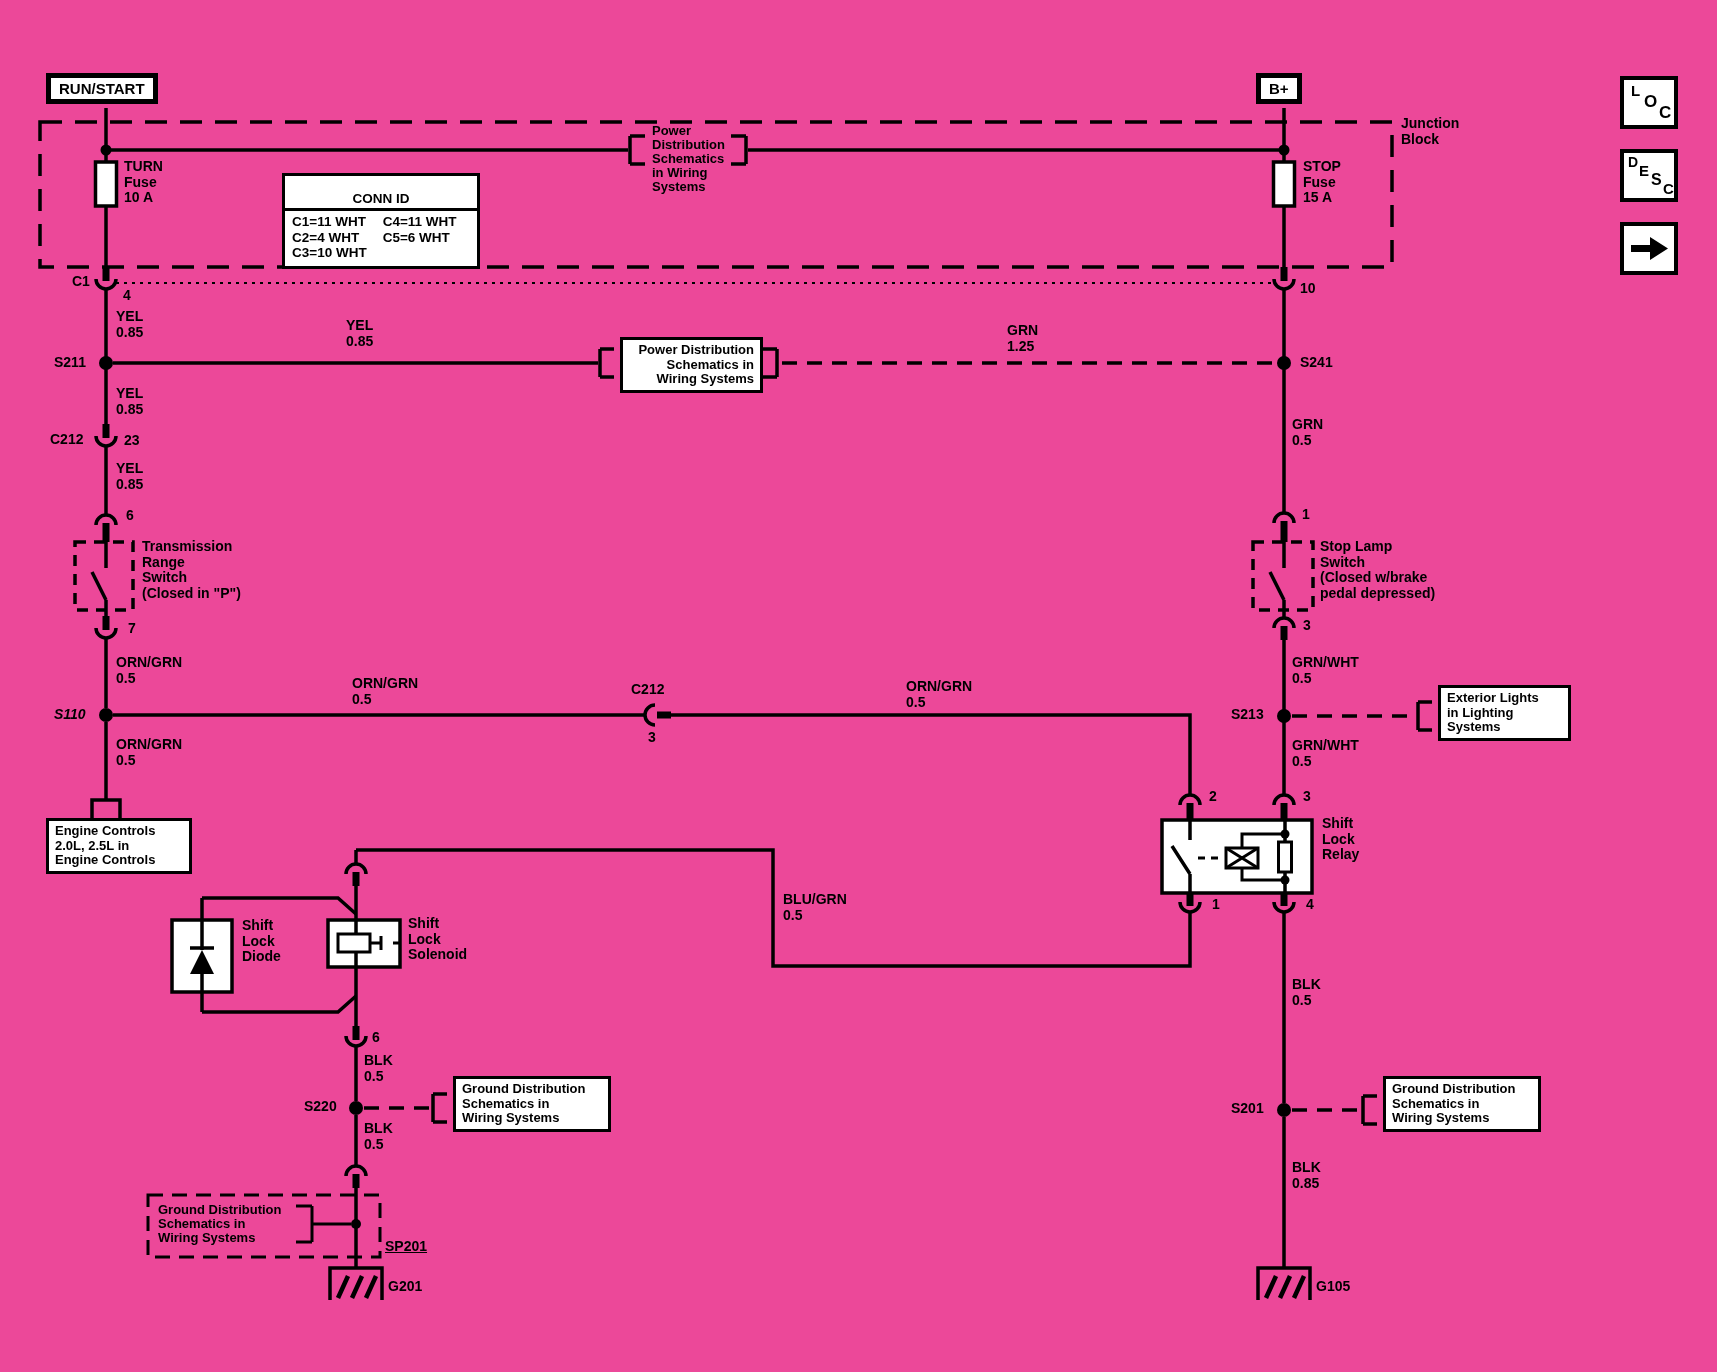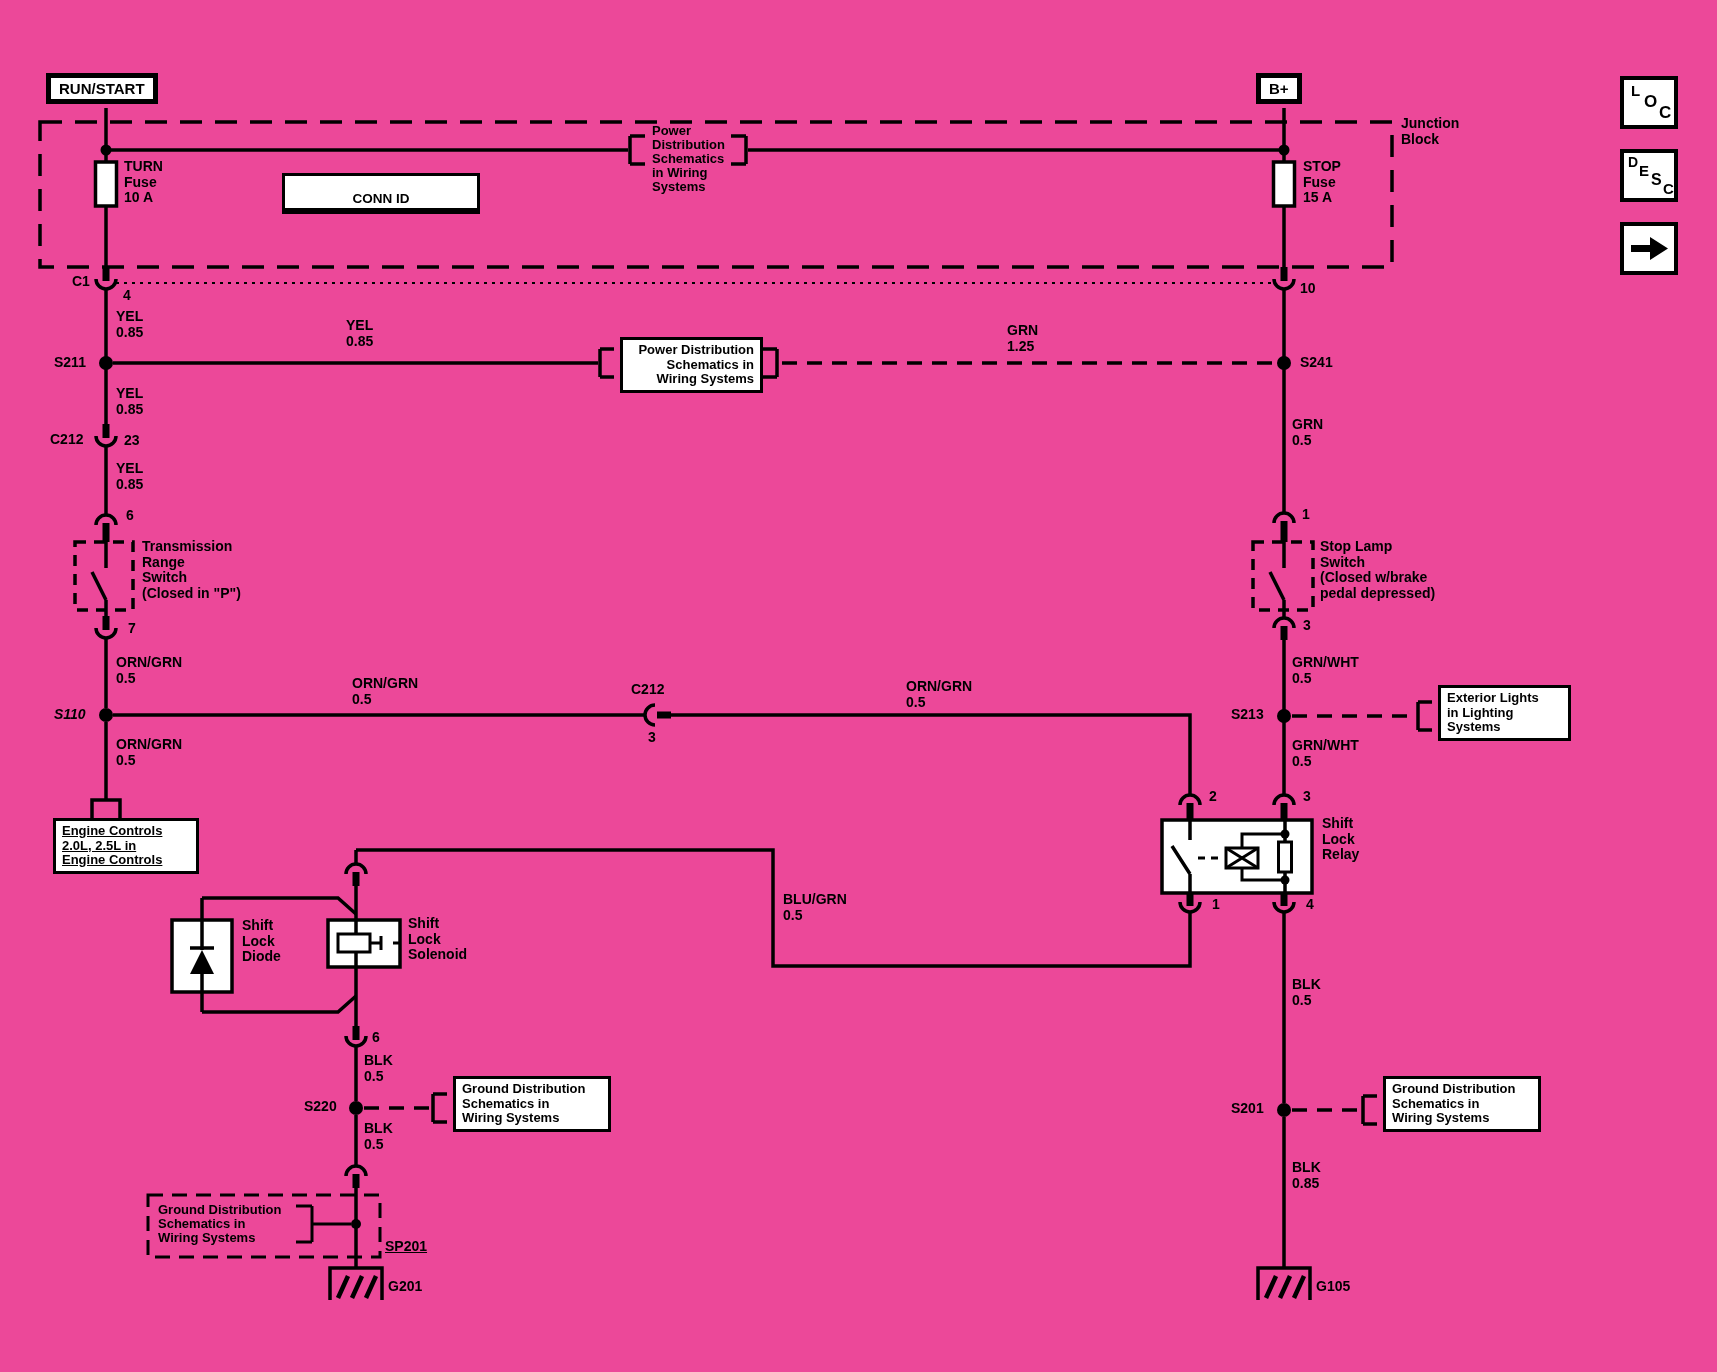--- a/index.html
+++ b/index.html
@@ -228,20 +228,31 @@
 
   <div class="lbl" style="left:124px;top:159px;">TURN
 Fuse
 10 A</div>
   <div class="lbl" style="left:1303px;top:159px;">STOP
 Fuse
 15 A</div>
 
   <div class="connid">
     <div class="hd">CONN ID</div>
+    <div class="bd">
+      <div>
+        <div>C1=11 WHT</div>
+        <div>C2=4 WHT</div>
+        <div>C3=10 WHT</div>
+      </div>
+      <div>
+        <div>C4=11 WHT</div>
+        <div>C5=6 WHT</div>
+      </div>
+    </div>
   </div>
 
   <div class="lbl sm" style="left:652px;top:124px;">Power
 Distribution
 Schematics
 in Wiring
 Systems</div>
 
   <div class="lbl" style="left:72px;top:274px;">C1</div>
   <div class="lbl" style="left:123px;top:288px;">4</div>
@@ -279,21 +290,21 @@
   <div class="lbl" style="left:352px;top:676px;">ORN/GRN
 0.5</div>
   <div class="lbl" style="left:116px;top:737px;">ORN/GRN
 0.5</div>
 
   <div class="lbl" style="left:631px;top:682px;">C212</div>
   <div class="lbl" style="left:648px;top:730px;">3</div>
   <div class="lbl" style="left:906px;top:679px;">ORN/GRN
 0.5</div>
 
-  <div class="box" style="left:53px;top:818px;width:128px;text-decoration:underline;">Engine Controls
+  <div class="box" style="left:46px;top:818px;width:128px;">Engine Controls
 2.0L, 2.5L in
 Engine Controls</div>
 
   <div class="lbl" style="left:1292px;top:417px;">GRN
 0.5</div>
   <div class="lbl" style="left:1302px;top:507px;">1</div>
   <div class="lbl" style="left:1320px;top:539px;">Stop Lamp
 Switch
 (Closed w/brake
 pedal depressed)</div>

